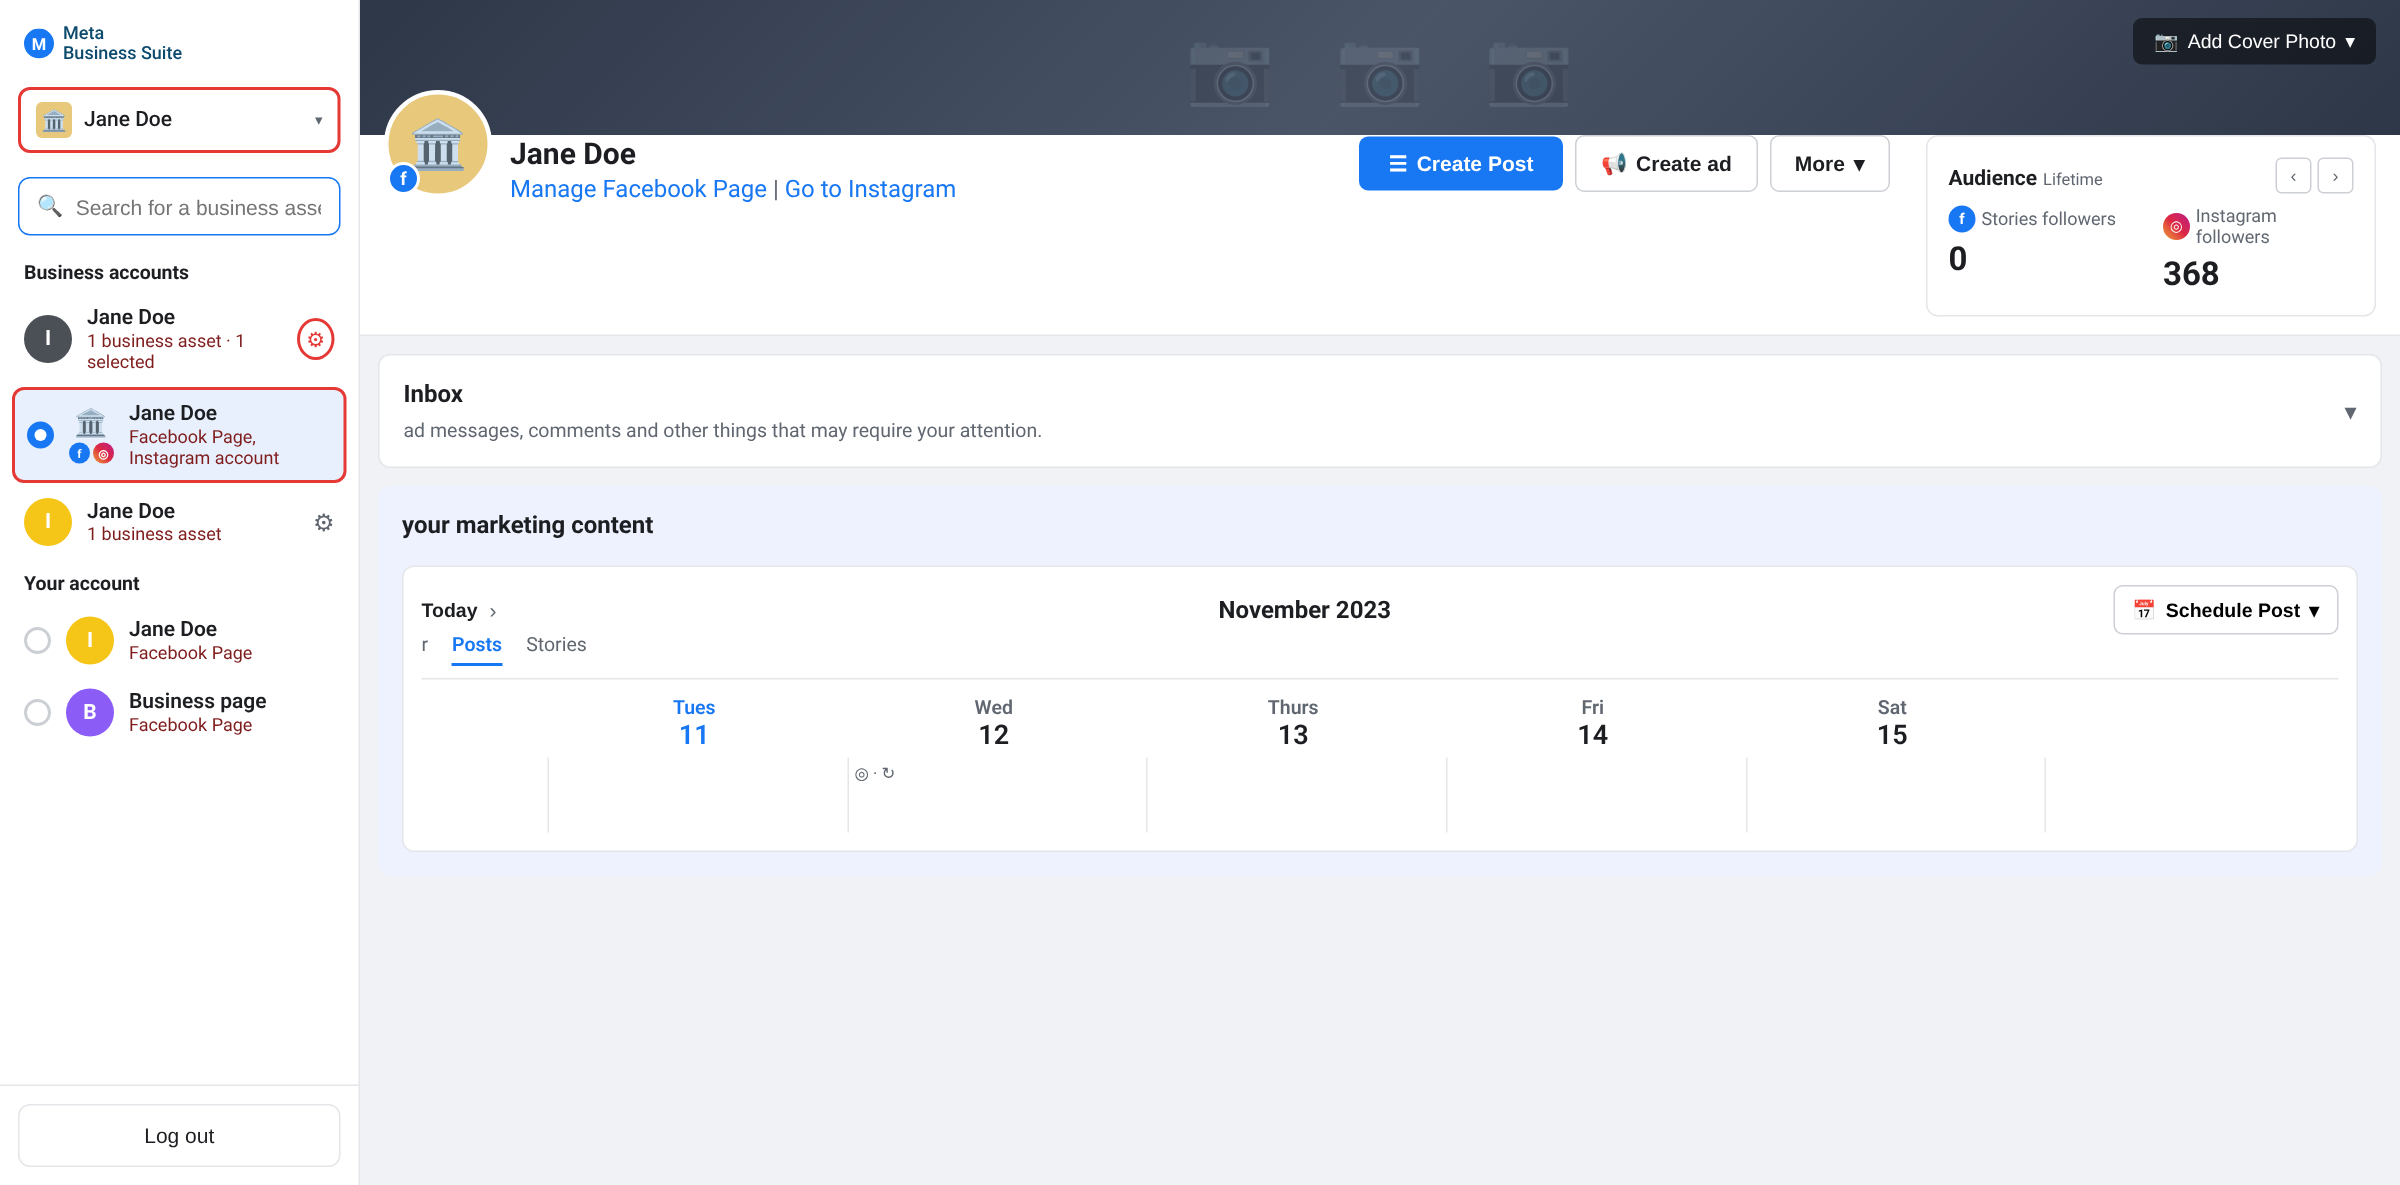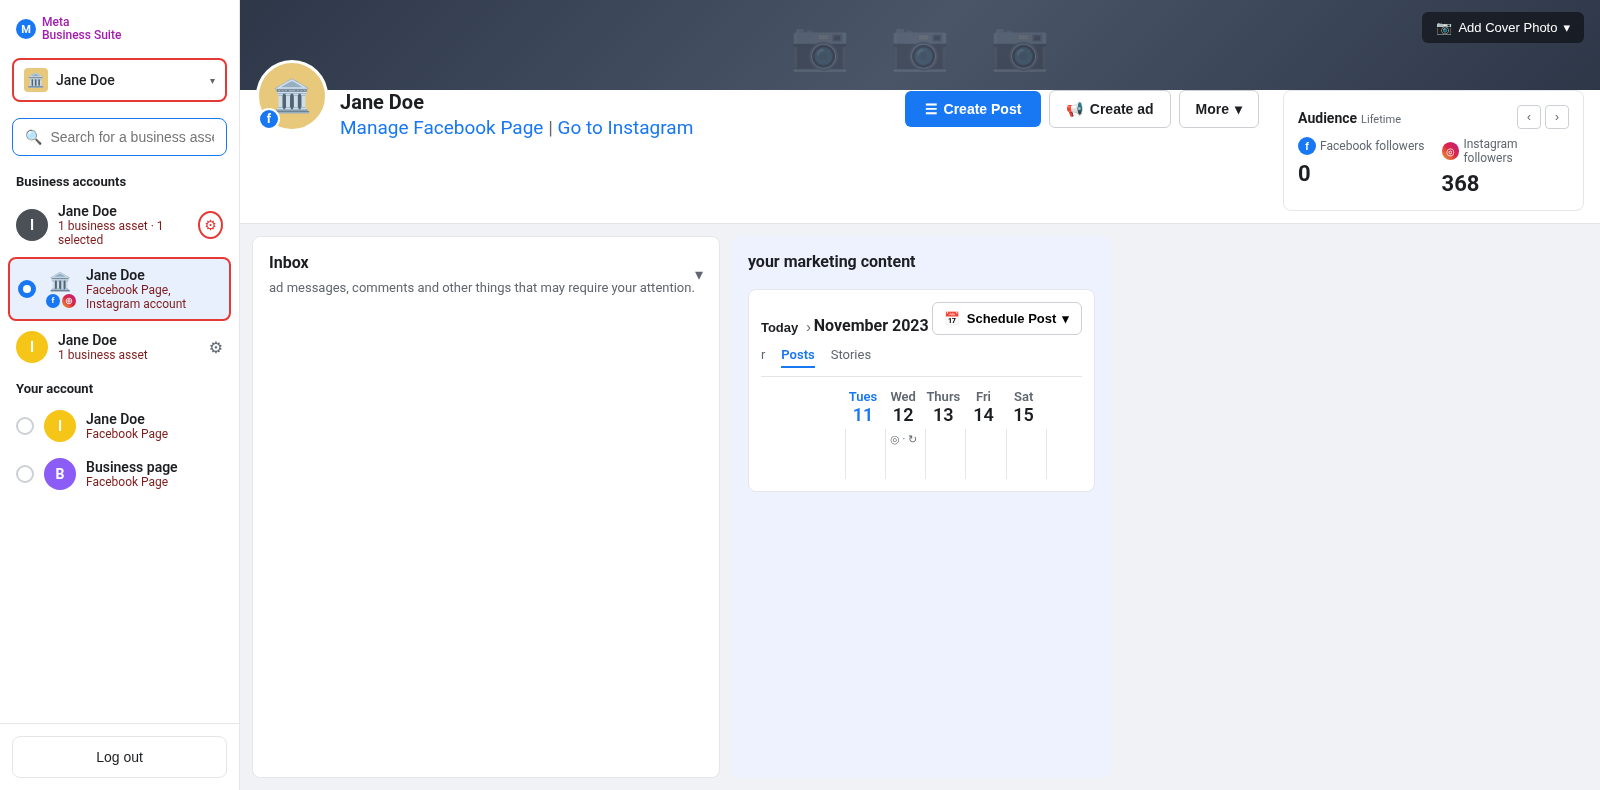--- a/index.html
+++ b/index.html
@@ -26,21 +26,21 @@
     }
 
     .meta-logo {
       display: flex;
       align-items: center;
       gap: 6px;
     }
 
     .meta-text {
       font-size: 12px;
-      color: #a21caf;
+      color: #0c4a6e;
       font-weight: 500;
       line-height: 1.1;
     }
 
     .account-selector {
       margin: 8px 12px;
       border: 2px solid #e53935;
       border-radius: 8px;
       padding: 8px 10px;
       display: flex;
@@ -276,21 +276,21 @@
       border-radius: 50%;
       border: 2px solid #fff;
       display: flex; align-items: center; justify-content: center;
       color: #fff;
       font-size: 12px;
       font-weight: 700;
     }
 
     .profile-info { flex: 1; padding-bottom: 4px; }
     .profile-name { font-size: 20px; font-weight: 700; color: #1c1e21; }
-    .profile-links { font-size: 19px; margin-top: 2px; }
+    .profile-links { font-size: 16px; margin-top: 2px; }
     .profile-links a { color: #1877f2; text-decoration: none; }
     .profile-links span { color: #606770; }
 
     .profile-actions {
       display: flex;
       gap: 8px;
       align-items: center;
       padding-bottom: 4px;
     }
 
@@ -327,21 +327,21 @@
       flex: 1;
       display: flex;
       gap: 0;
       overflow: hidden;
       padding: 12px;
     }
 
     .left-panel {
       flex: 1;
       display: flex;
-      flex-direction: row;
+      flex-direction: column;
       gap: 12px;
       overflow: hidden;
     }
 
     .card {
       background: #fff;
       border-radius: 8px;
       padding: 16px;
       border: 1px solid #e4e6ea;
     }
@@ -387,23 +387,22 @@
     
     .calendar-section {
       background: #fff;
       border-radius: 8px;
       border: 1px solid #e4e6ea;
       padding: 12px;
     }
 
     .calendar-header {
       display: flex;
-      align-items: flex-end;
+      align-items: center;
       justify-content: space-between;
-      margin-bottom: 12px;
     }
 
     .calendar-nav {
       display: flex;
       align-items: center;
       gap: 8px;
     }
 
     .today-btn {
       font-size: 13px;
@@ -756,21 +755,21 @@
         </div>
         <div class="audience-nav">
           <button>‹</button>
           <button>›</button>
         </div>
       </div>
       <div class="audience-row">
         <div class="audience-col">
           <div class="audience-platform">
             <div class="fb-dot">f</div>
-            <span>Facebook followers</span>
+            <span>Stories followers</span>
           </div>
           <div class="audience-count">
             <span>0</span>
           </div>
         </div>
         <div class="audience-col">
           <div class="audience-platform">
             <div class="ig-dot">◎</div>
             <span>Instagram followers</span>
           </div>

